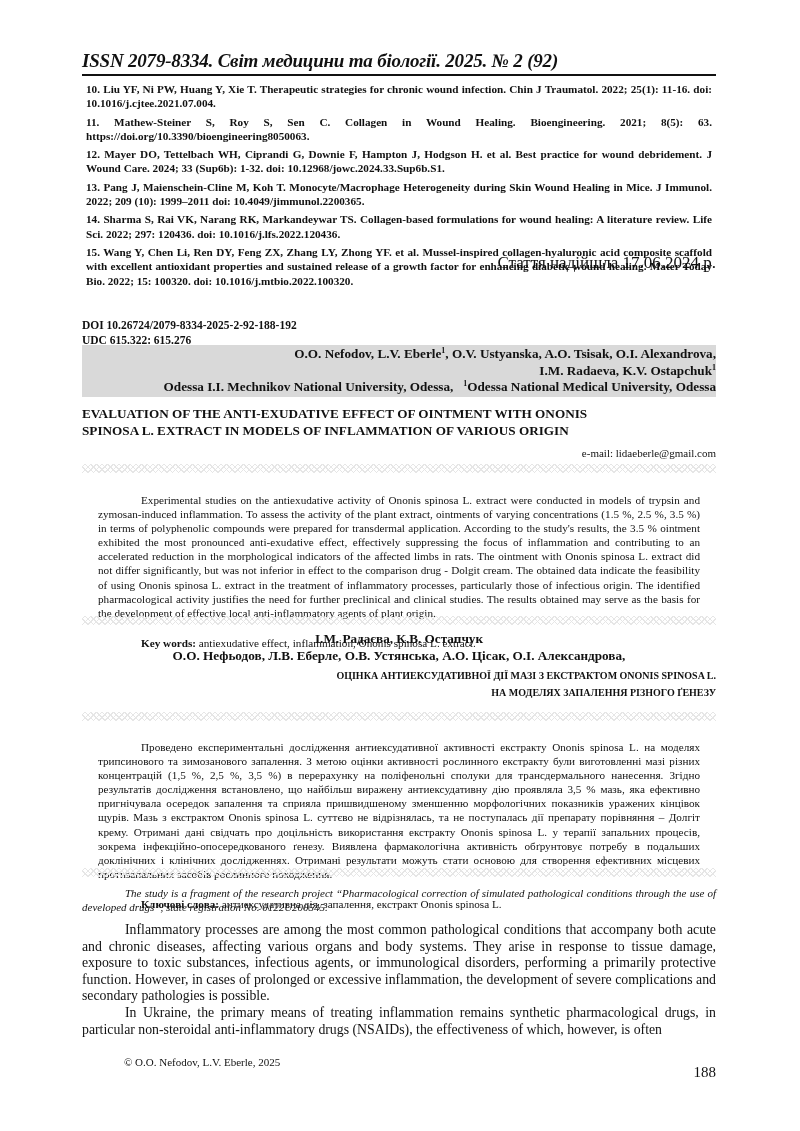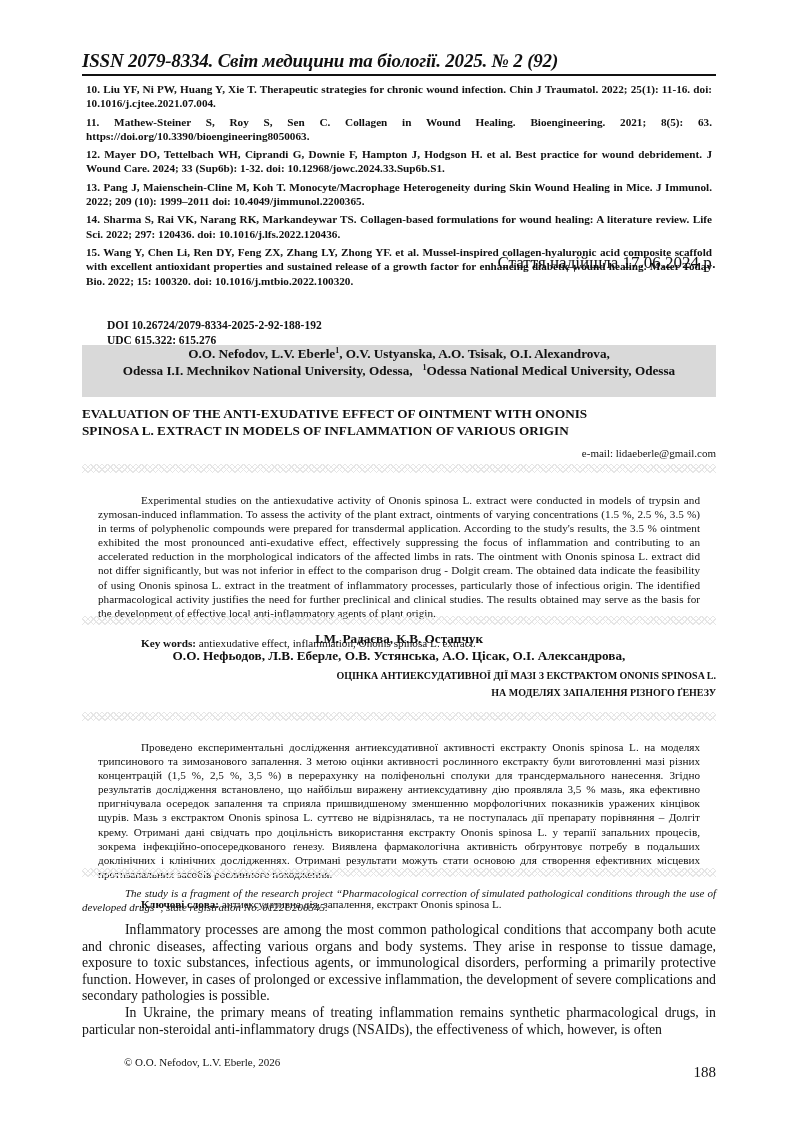--- a/index.html
+++ b/index.html
@@ -19,25 +19,25 @@
   }
   .refs {
     position: absolute; top: 78px; left: 0; width: 634px;
     font-size: 11.2px; line-height: 14.3px; text-align: justify;
   }
   .refs p { margin: 4px; font-weight: bold; }
   .received {
     position: absolute; top: 256px; right: 0; font-size: 17px; line-height: 14px;
   }
   .ids {
-    position: absolute; top: 318px; left: 0; font-weight: bold; font-size: 11.5px; line-height: 14.5px; margin-left: 25px;
+    position: absolute; top: 318px; left: 0; font-weight: bold; font-size: 11.5px; line-height: 14.5px;
   }
   .authors-box {
     position: absolute; top: 345px; left: 0; width: 634px; height: 52px;
-    background: #d9d9d9; text-align: center; font-weight: bold;
+    background: #d9d9d9; text-align: right; font-weight: bold;
     font-size: 13.2px; line-height: 16.5px; padding-top: 1px; box-sizing: border-box;
   }
   .authors-box sup { font-size: 8px; line-height: 0; }
   .title-en {
     position: absolute; top: 405px; left: 0; width: 634px; 
     font-weight: bold; font-size: 13.2px; line-height: 17px;
   }
   .email {
     position: absolute; top: 446px; right: 0; font-size: 11px; line-height: 14px;
   }
@@ -98,20 +98,21 @@
 
   <div class="received">Стаття надійшла 17.06.2024 р.</div>
 
   <div class="ids">
     <div>DOI 10.26724/2079-8334-2025-2-92-188-192</div>
     <div>UDC 615.322: 615.276</div>
   </div>
 
   <div class="authors-box">
     <div><span>O.O. Nefodov, L.V. Eberle</span><sup>1</sup><span>, O.V. Ustyanska, A.O. Tsisak, O.I. Alexandrova,</span></div>
+    <div><span>I.M. Radaeva, K.V. Ostapchuk</span><sup>1</sup></div>
     <div><span>Odessa I.I. Mechnikov National University, Odessa,</span>&nbsp;&nbsp;&nbsp;<sup>1</sup><span>Odessa National Medical University, Odessa</span></div>
   </div>
 
   <div class="title-en">
     <div>EVALUATION OF THE ANTI-EXUDATIVE EFFECT OF OINTMENT WITH ONONIS</div>
     <div>SPINOSA L. EXTRACT IN MODELS OF INFLAMMATION OF VARIOUS ORIGIN</div>
   </div>
 
   <div class="email">e-mail: lidaeberle@gmail.com</div>
 
@@ -145,15 +146,15 @@
 
   <div class="funding">
     <p>The study is a fragment of the research project “Pharmacological correction of simulated pathological conditions through the use of developed drugs”, state registration No. 0122U200545.</p>
   </div>
 
   <div class="body-text">
     <p>Inflammatory processes are among the most common pathological conditions that accompany both acute and chronic diseases, affecting various organs and body systems. They arise in response to tissue damage, exposure to toxic substances, infectious agents, or immunological disorders, performing a primarily protective function. However, in cases of prolonged or excessive inflammation, the development of severe complications and secondary pathologies is possible.</p>
     <p>In Ukraine, the primary means of treating inflammation remains synthetic pharmacological drugs, in particular non-steroidal anti-inflammatory drugs (NSAIDs), the effectiveness of which, however, is often</p>
   </div>
 
-  <div class="copyright">©  O.O. Nefodov, L.V. Eberle, 2026</div>
+  <div class="copyright">©  O.O. Nefodov, L.V. Eberle, 2025</div>
   <div class="page-num">188</div>
 </div>
 
 </body></html>

